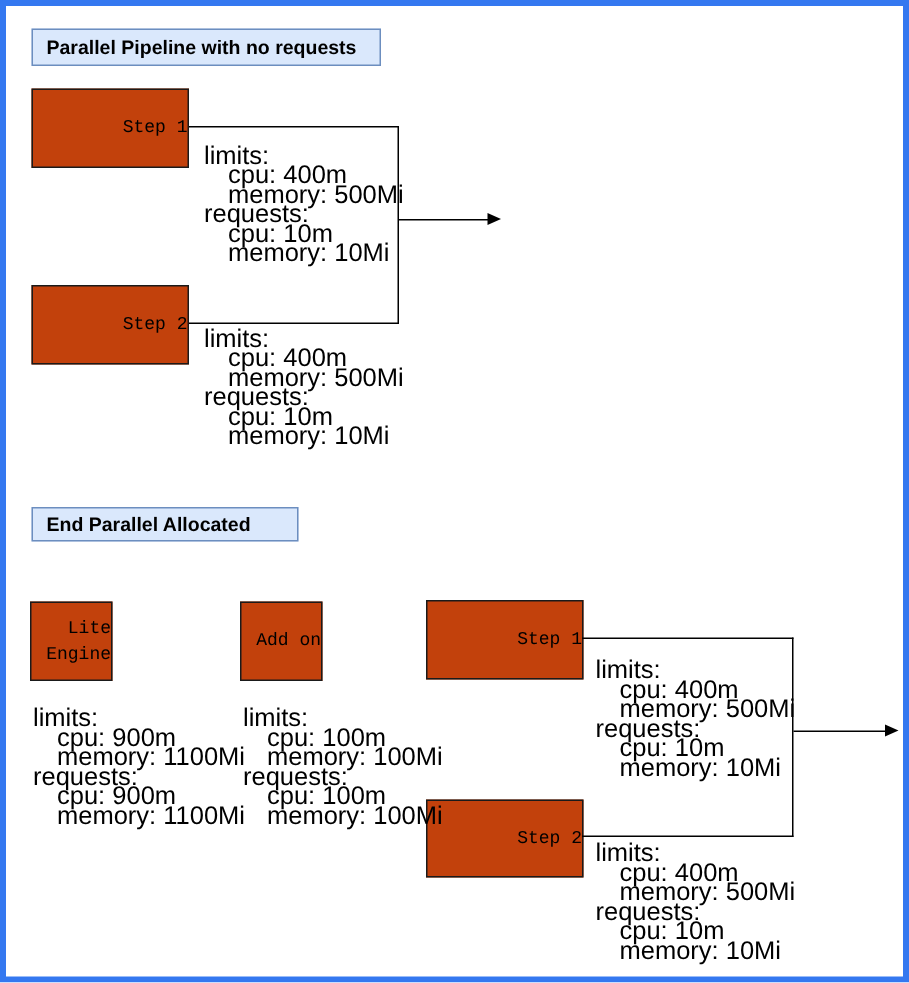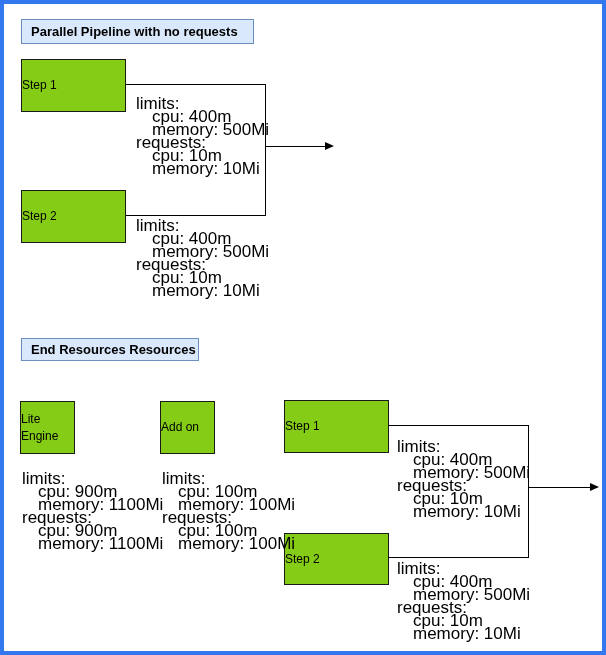--- a/index.html
+++ b/index.html
@@ -29,25 +29,25 @@
     font-weight:bold;
     font-size:13px;
     display:flex;align-items:center;
     padding-left:9px;
     white-space:nowrap;
   }
   #hdr1{left:17px;top:15px;width:233px;height:25px;}
   #hdr2{left:17px;top:334px;width:178px;height:23px;}
   .node{
     position:absolute;
-    background:#84cc16;
+    background:#c2410c;
     border:1.5px solid var(--shape_border);
     display:flex;flex-direction:column;
-    align-items:flex-start;justify-content:center;
-    font-size:12px;line-height:17px;text-align:center;
+    align-items:flex-end;justify-content:center;
+    font-size:12px;line-height:17px;text-align:center;font-family:Liberation Mono, monospace;
   }
   #b-step1{left:17px;top:55px;width:105px;height:53px;}
   #b-step2{left:17px;top:186px;width:105px;height:53px;}
   #b-lite{left:16px;top:397px;width:55px;height:53px;}
   #b-addon{left:156px;top:397px;width:55px;height:53px;}
   #b-step1b{left:280px;top:396px;width:105px;height:53px;}
   #b-step2b{left:280px;top:529px;width:105px;height:52px;}
   .hline{position:absolute;height:1.4px;background:var(--line);}
   .vline{position:absolute;width:1.4px;background:var(--line);}
   #l-s1{left:122px;top:80px;width:140px;}
@@ -111,21 +111,21 @@
 
   <div class="res" id="r-top2">
     <div class="res-line">limits:</div>
     <div class="res-line indent">cpu: 400m</div>
     <div class="res-line indent">memory: 500Mi</div>
     <div class="res-line">requests:</div>
     <div class="res-line indent">cpu: 10m</div>
     <div class="res-line indent">memory: 10Mi</div>
   </div>
 
-  <div class="hdr" id="hdr2">End Resources Resources</div>
+  <div class="hdr" id="hdr2">End Parallel Allocated</div>
 
   <div class="node" id="b-lite">
     <span>Lite</span>
     <span>Engine</span>
   </div>
 
   <div class="node" id="b-addon">
     <span>Add on</span>
   </div>
 

